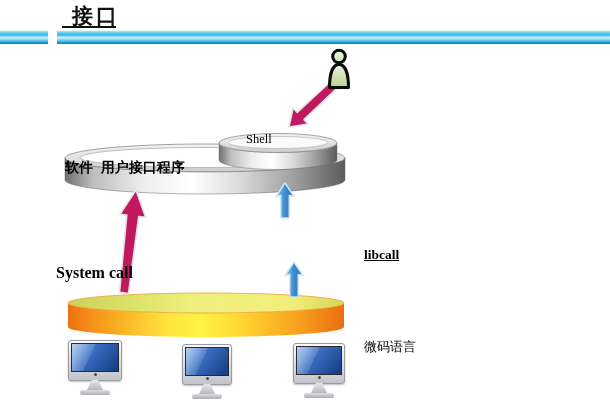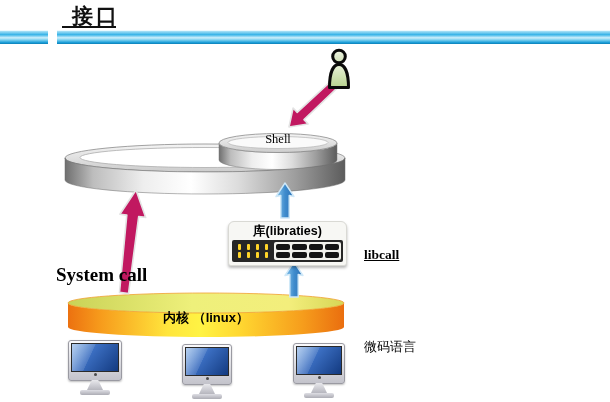--- a/index.html
+++ b/index.html
@@ -11,28 +11,28 @@
   .title-underline{position:absolute;left:62px;top:26px;width:54px;height:2px;background:#111;}
   .bar{position:absolute;top:30px;height:13px;
        background:linear-gradient(180deg,#aee3f7 0%,#38b4e8 28%,#cdeffb 52%,#7fd2f0 68%,#1d9fd9 88%,#0c7fb5 100%);
        border-top:1px solid #eafaff;}
   .bar1{left:0;width:48px;}
   .bar2{left:57px;right:0;}
 
   
   .t{position:absolute;color:#000;line-height:1.25;}
   .serif{font-family:"Liberation Serif",serif;}
-  .ctr{text-align:center;}
+  .ctr{text-align:left;}
 
   .shell-label{left:246px;top:132px;width:64px;font-size:12.5px;}
   .ring-label{left:65px;top:159px;width:280px;font-size:14px;font-weight:bold;white-space:pre;}
   .ui-note{left:341px;top:132px;width:66px;font-size:13px;}
   .ui-note .l2{font-family:"Liberation Serif",serif;}
   .libcall{left:364px;top:247px;font-size:13.5px;font-weight:bold;text-decoration:underline;text-align:right;}
-  .syscall{left:56px;top:263px;font-size:19px;font-weight:bold;}
+  .syscall{left:56px;top:263px;font-size:16px;font-weight:bold;}
   .kernel-label{left:68px;top:310px;width:276px;font-size:13px;font-weight:bold;white-space:pre;}
   .note1{left:364px;top:303px;font-size:13px;}
   .note2{left:364px;top:339px;font-size:13px;text-align:right;}
 
   
   .libbox{position:absolute;left:228px;top:221px;width:117px;height:43px;background:#f7f7f4;
           border:1px solid #d9d9d4;border-radius:6px 6px 3px 3px;box-shadow:0 2px 3px rgba(0,0,0,.28);}
   .lib-label{position:absolute;left:0;right:0;top:1px;text-align:center;font-size:12.5px;font-weight:bold;}
   .lib-device{position:absolute;left:3px;right:3px;bottom:3px;height:22px;background:#262626;
               border-radius:2px;display:flex;align-items:stretch;}
@@ -139,50 +139,25 @@
     <polygon points="136,190 145.7,217.4 138.7,216.5 128.5,293.6 119.5,292.4 126.8,215.1 119.9,214.2" fill="#c11860" stroke="#e3e3e3" stroke-width="1.6" stroke-linejoin="round"></polygon>
     <polygon points="289,127 293.1,108 297.2,112.4 336.9,75.7 343.1,82.3 304,119.6 308.1,124" fill="#c11860" stroke="#e3e3e3" stroke-width="1.6" stroke-linejoin="round"></polygon>
 
     <g>
       <path d="M329.5,87.5 C329.5,73 333,64.5 339,64.5 C345,64.5 348.5,73 348.5,87.5 Z" fill="url(#gBody)" stroke="#0a0a0a" stroke-width="3" stroke-linejoin="round"></path>
       <circle cx="339" cy="56.5" r="6.3" fill="url(#gHead)" stroke="#0a0a0a" stroke-width="3"></circle>
     </g>
   </svg>
 
   <div class="t serif ctr shell-label">Shell</div>
+  <div class="t ctr ring-label">软件  用户接口程序</div>
   <div class="t serif libcall">libcall</div>
   <div class="t serif syscall">System call</div>
-  <div class="t ctr kernel-label">内核 （linux）</div>
   <div class="t note2">微码语言</div>
 
-  <div class="libbox">
-    <div class="lib-label">库(libraties)</div>
-    <div class="lib-device">
-      <div class="lib-left">
-        <i></i>
-          <i></i>
-          <i></i>
-          <i></i>
-          <i></i>
-          <i></i>
-          <i></i>
-          <i></i>
-      </div>
-      <div class="lib-right">
-        <i></i>
-          <i></i>
-          <i></i>
-          <i></i>
-          <i></i>
-          <i></i>
-          <i></i>
-          <i></i>
-      </div>
-    </div>
-  </div>
 
   <div class="monitor" style="left:68px;top:340px;width:54px;">
     <div class="m-bezel"></div>
     <div class="m-glass"></div>
     <div class="m-dot"></div>
     <div class="m-stand"></div>
     <div class="m-base"></div>
   </div>
   <div class="monitor" style="left:182px;top:344px;width:50px;">
     <div class="m-bezel"></div>

